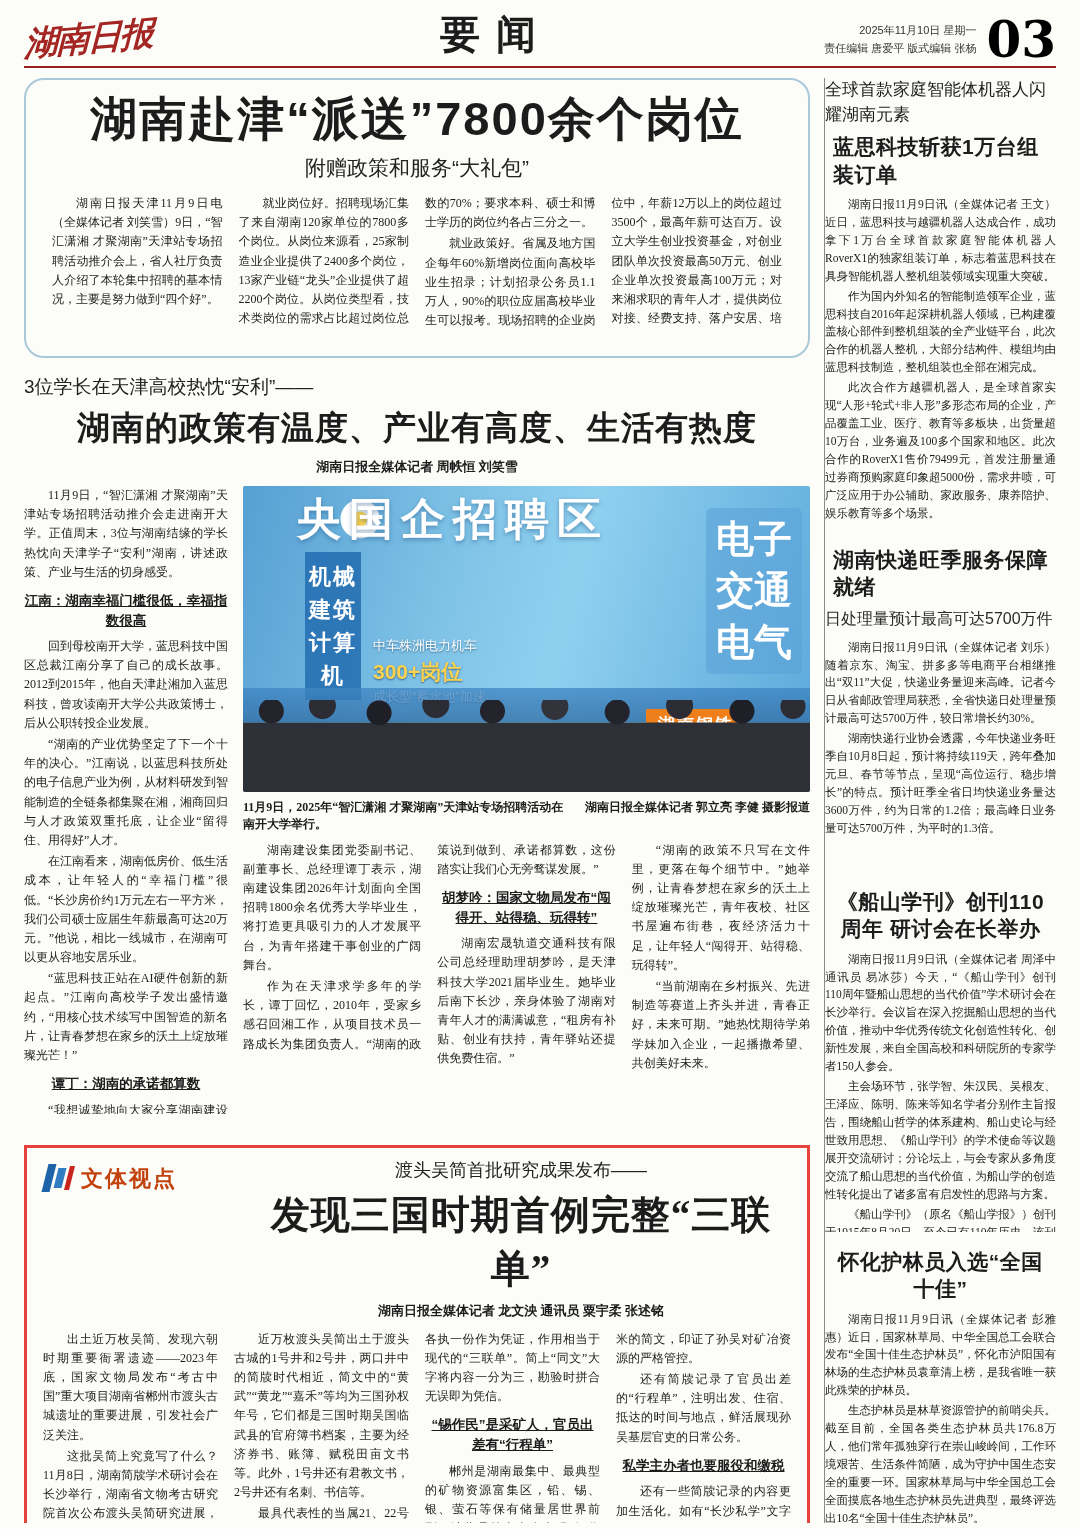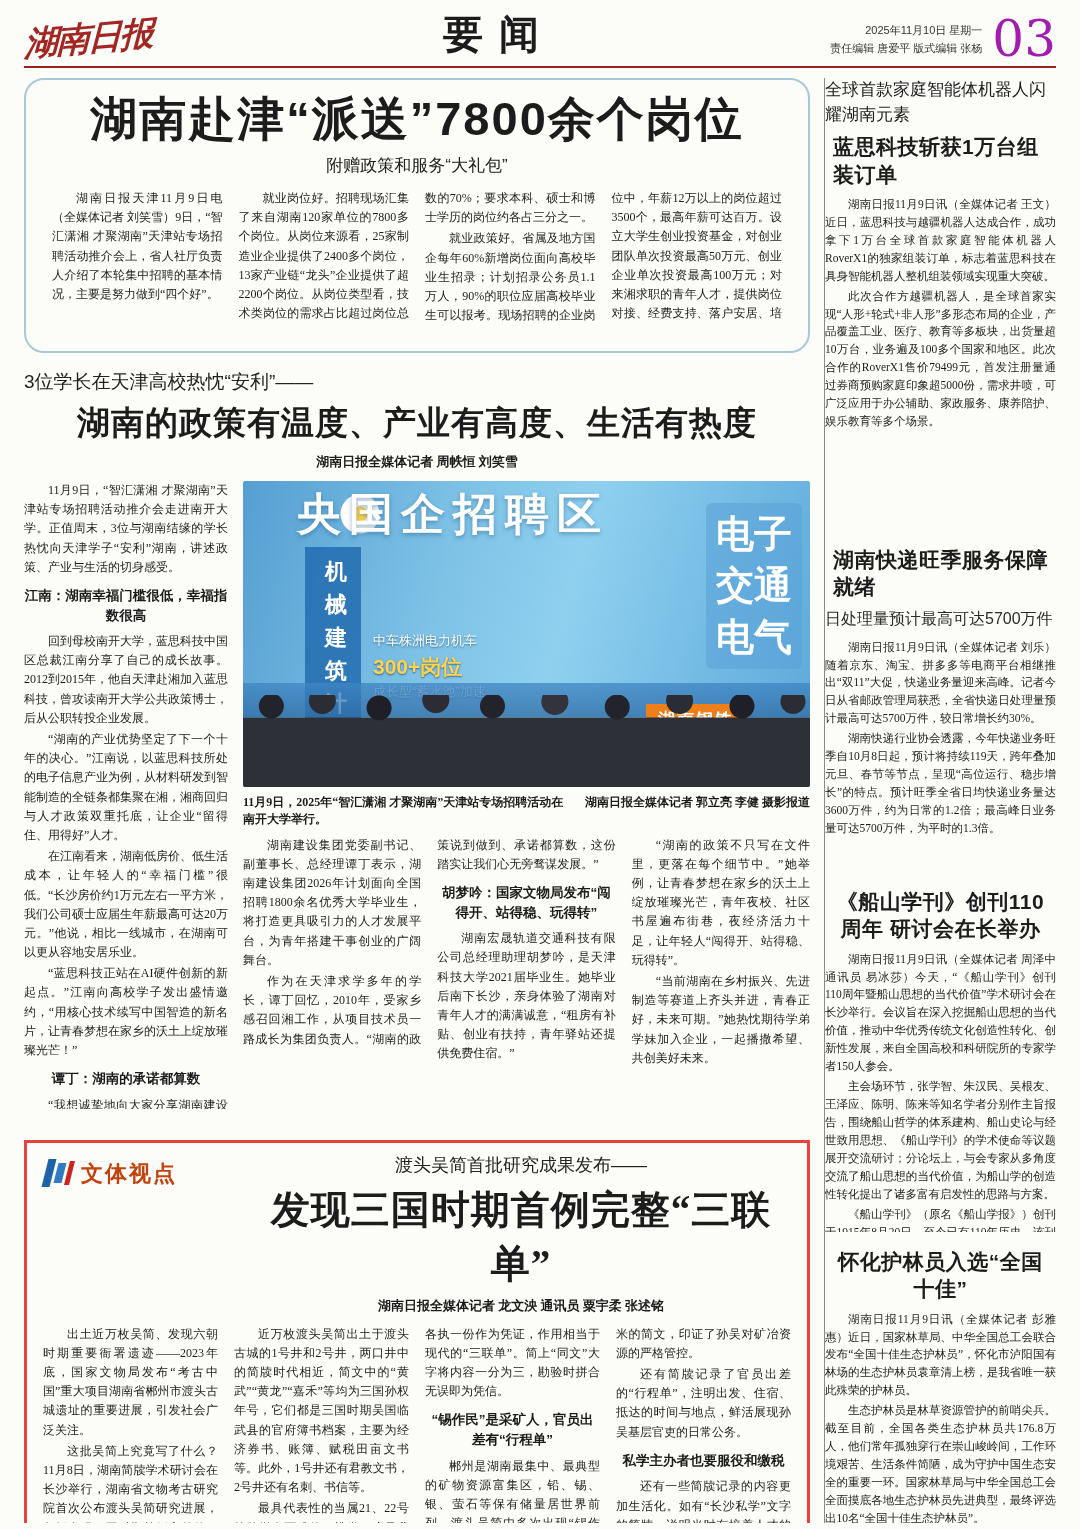--- a/index.html
+++ b/index.html
@@ -11,51 +11,51 @@
   }
   
   .masthead { display:flex; align-items:flex-end; justify-content:space-between; height:54px; }
   .logo { font-family:"DejaVu Serif", serif; font-style:italic; font-weight:bold;
           font-size:34px; color:#a32622; transform:rotate(-5deg) skewX(-6deg); letter-spacing:-2px; }
   .section-title { font-size:40px; font-weight:900; letter-spacing:16px; padding-left:16px;
           font-family:"Liberation Serif", serif; }
   .mast-right { display:flex; align-items:flex-end; gap:10px; }
   .dateblock { text-align:right; font-size:11px; line-height:1.7; color:#333;
           font-family:"Liberation Sans", sans-serif; padding-bottom:4px; }
-  .pageno { font-family:"DejaVu Serif", serif; font-size:50px; line-height:0.9; color:#a21caf; font-weight:normal; }
+  .pageno { font-family:"DejaVu Serif", serif; font-size:50px; line-height:0.9; color:#000000; font-weight:bold; }
   .rule { border-top:2px solid #99211f; margin-top:4px; }
   
   .main { display:grid; grid-template-columns: 1fr 232px; column-gap:14px; margin-top:10px; height:1445px; }
   .leftcol { overflow:hidden; }
   .rail { border-left:1px solid #8a8a8a; padding-left:0; overflow:hidden; }
   
   p { text-indent:2em; margin:0 0 2px; }
   .body-txt { font-size:12px; line-height:1.6; text-align:justify; }
   h4 { font-family:"Liberation Sans", sans-serif; font-size:13.5px; font-weight:bold;
-       text-align:center; margin:9px 0 7px; text-indent:0; line-height:1.45; break-inside:avoid; }
+       text-align:center; margin:9px 0 7px; text-indent:0; line-height:1.45; break-inside:avoid;text-decoration:underline; }
   
   .top-story { border:2px solid #a9c9d9; border-radius:20px; padding:12px 26px 12px; }
   .ts-h1 { font-family:"Liberation Sans", sans-serif; font-size:47px; font-weight:900;
            text-align:center; letter-spacing:2px; line-height:1.15; }
-  .ts-sub { text-align:center; font-size:17px; margin:8px 0 12px; font-family:"Liberation Sans", sans-serif; color:#222; }
+  .ts-sub { text-align:center; font-size:21px; margin:8px 0 12px; font-family:"Liberation Sans", sans-serif; color:#222; }
   .ts-body { column-count:4; column-gap:16px; height:150px; overflow:hidden; }
   
   .story2 { margin-top:16px; }
   .s2-kicker { text-align:left; font-size:19px; font-family:"Liberation Sans", sans-serif; color:#222; }
   .s2-h2 { text-align:center; font-size:33px; font-weight:900; letter-spacing:1px; margin:6px 0 7px; }
   .byline { text-align:center; font-size:13px; font-weight:bold; margin-bottom:10px; }
   .s2-body { display:grid; grid-template-columns:204px 1fr; column-gap:15px; }
   .s2-left { height:628px; overflow:hidden; }
   .photo { position:relative; height:306px; overflow:hidden; border-radius:2px;
            background:linear-gradient(105deg,#569fd2 0%,#7ec2e6 35%,#8fd0ef 55%,#5ba8da 100%); }
   .ph-banner { position:absolute; top:4px; left:54px; font-size:44px; font-weight:900; color:#ffffff;
            letter-spacing:8px; font-family:"Liberation Sans", sans-serif; text-shadow:0 2px 4px rgba(40,90,140,.5); }
   .ph-left-tags { position:absolute; left:62px; top:66px; width:56px; background:rgba(36,110,178,.88);
            color:#fff; font-family:"Liberation Sans", sans-serif; font-weight:bold; font-size:22px;
-           text-align:center; line-height:1.5; padding:8px 20px; letter-spacing:2px; }
+           text-align:center; line-height:1.5; padding:8px 4px; letter-spacing:2px; }
   .ph-right-tags { position:absolute; right:8px; top:22px; color:#fff; font-weight:900;
            font-family:"Liberation Sans", sans-serif; font-size:38px; line-height:1.35; text-align:center;
            background:rgba(90,160,215,.55); padding:6px 10px; border-radius:6px; }
   .ph-mid { position:absolute; left:130px; top:150px; color:#fff; font-family:"Liberation Sans", sans-serif;
            font-size:13px; line-height:1.5; text-shadow:0 1px 2px rgba(0,40,80,.6); }
   .ph-mid .big { font-size:21px; font-weight:900; color:#ffd34d; }
   .ph-sign { position:absolute; right:64px; bottom:52px; background:#ef7f1a; color:#fff; font-weight:bold;
            font-family:"Liberation Sans", sans-serif; font-size:17px; padding:4px 12px; letter-spacing:2px; }
   .ph-booths { position:absolute; left:0; right:0; bottom:70px; height:34px;
            background:linear-gradient(#3f86c4,#2f6ba3); opacity:.75; }
@@ -221,20 +221,21 @@
       </div>
     </div>
 
     <div class="rail">
 
       <div class="rr-art rr1">
         <div class="rr-kicker">全球首款家庭智能体机器人闪耀湖南元素</div>
         <div class="rr-h">蓝思科技斩获1万台组装订单</div>
         <div class="rr-body">
             <p>湖南日报11月9日讯（全媒体记者 王文）近日，蓝思科技与越疆机器人达成合作，成功拿下1万台全球首款家庭智能体机器人RoverX1的独家组装订单，标志着蓝思科技在具身智能机器人整机组装领域实现重大突破。</p>
+            <p>作为国内外知名的智能制造领军企业，蓝思科技自2016年起深耕机器人领域，已构建覆盖核心部件到整机组装的全产业链平台，此次合作的机器人整机，大部分结构件、模组均由蓝思科技制造，整机组装也全部在湘完成。</p>
             <p>此次合作方越疆机器人，是全球首家实现“人形+轮式+非人形”多形态布局的企业，产品覆盖工业、医疗、教育等多板块，出货量超10万台，业务遍及100多个国家和地区。此次合作的RoverX1售价79499元，首发注册量通过券商预购家庭印象超5000份，需求井喷，可广泛应用于办公辅助、家政服务、康养陪护、娱乐教育等多个场景。</p>
           </div>
       </div>
 
       <div class="rr-art rr2">
         <div class="rr-h">湖南快递旺季服务保障就绪</div>
         <div class="rr-sub">日处理量预计最高可达5700万件</div>
         <div class="rr-body">
             <p>湖南日报11月9日讯（全媒体记者 刘乐）随着京东、淘宝、拼多多等电商平台相继推出“双11”大促，快递业务量迎来高峰。记者今日从省邮政管理局获悉，全省快递日处理量预计最高可达5700万件，较日常增长约30%。</p>
             <p>湖南快递行业协会透露，今年快递业务旺季自10月8日起，预计将持续119天，跨年叠加元旦、春节等节点，呈现“高位运行、稳步增长”的特点。预计旺季全省日均快递业务量达3600万件，约为日常的1.2倍；最高峰日业务量可达5700万件，为平时的1.3倍。</p>

